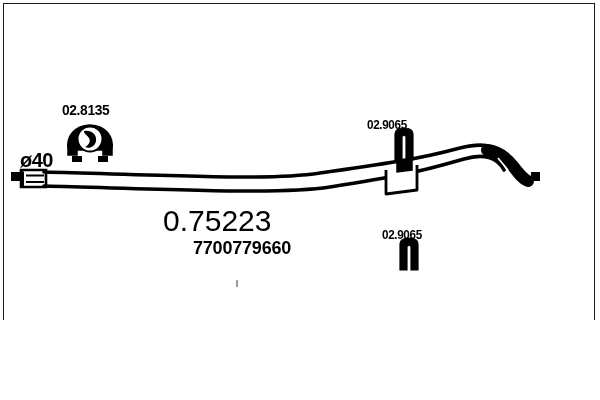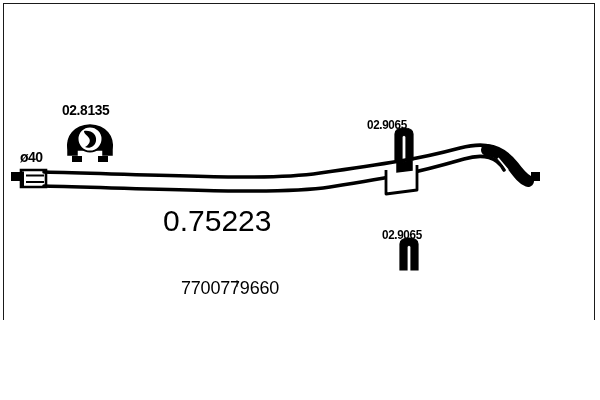--- a/index.html
+++ b/index.html
@@ -55,38 +55,37 @@
   #label-clamp-bottom {
     left: 382px;
     top: 227px;
     font-size: 13px;
     transform: scaleX(0.9);
     transform-origin: left top;
   }
   #label-diameter {
     left: 20px;
     top: 149px;
-    font-size: 14px;
+    font-size: 20px;
     font-weight: bold;
     letter-spacing: -0.5px;
   }
   #label-partnumber {
     left: 163px;
     top: 204px;
     font-size: 30px;
     font-weight: normal;
     letter-spacing: 0px;
   }
   #label-oem {
-    left: 181px;
+    left: 193px;
     top: 238px;
     font-size: 18px;
-    font-weight: normal;
+    font-weight: bold;
     letter-spacing: -0.2px;
-    margin-top: 40px;
   }
 </style>
 </head>
 <body>
 
 <div id="page">
 
   <div id="frame"></div>
 
   <svg class="svg-layer" viewBox="0 0 600 400">

